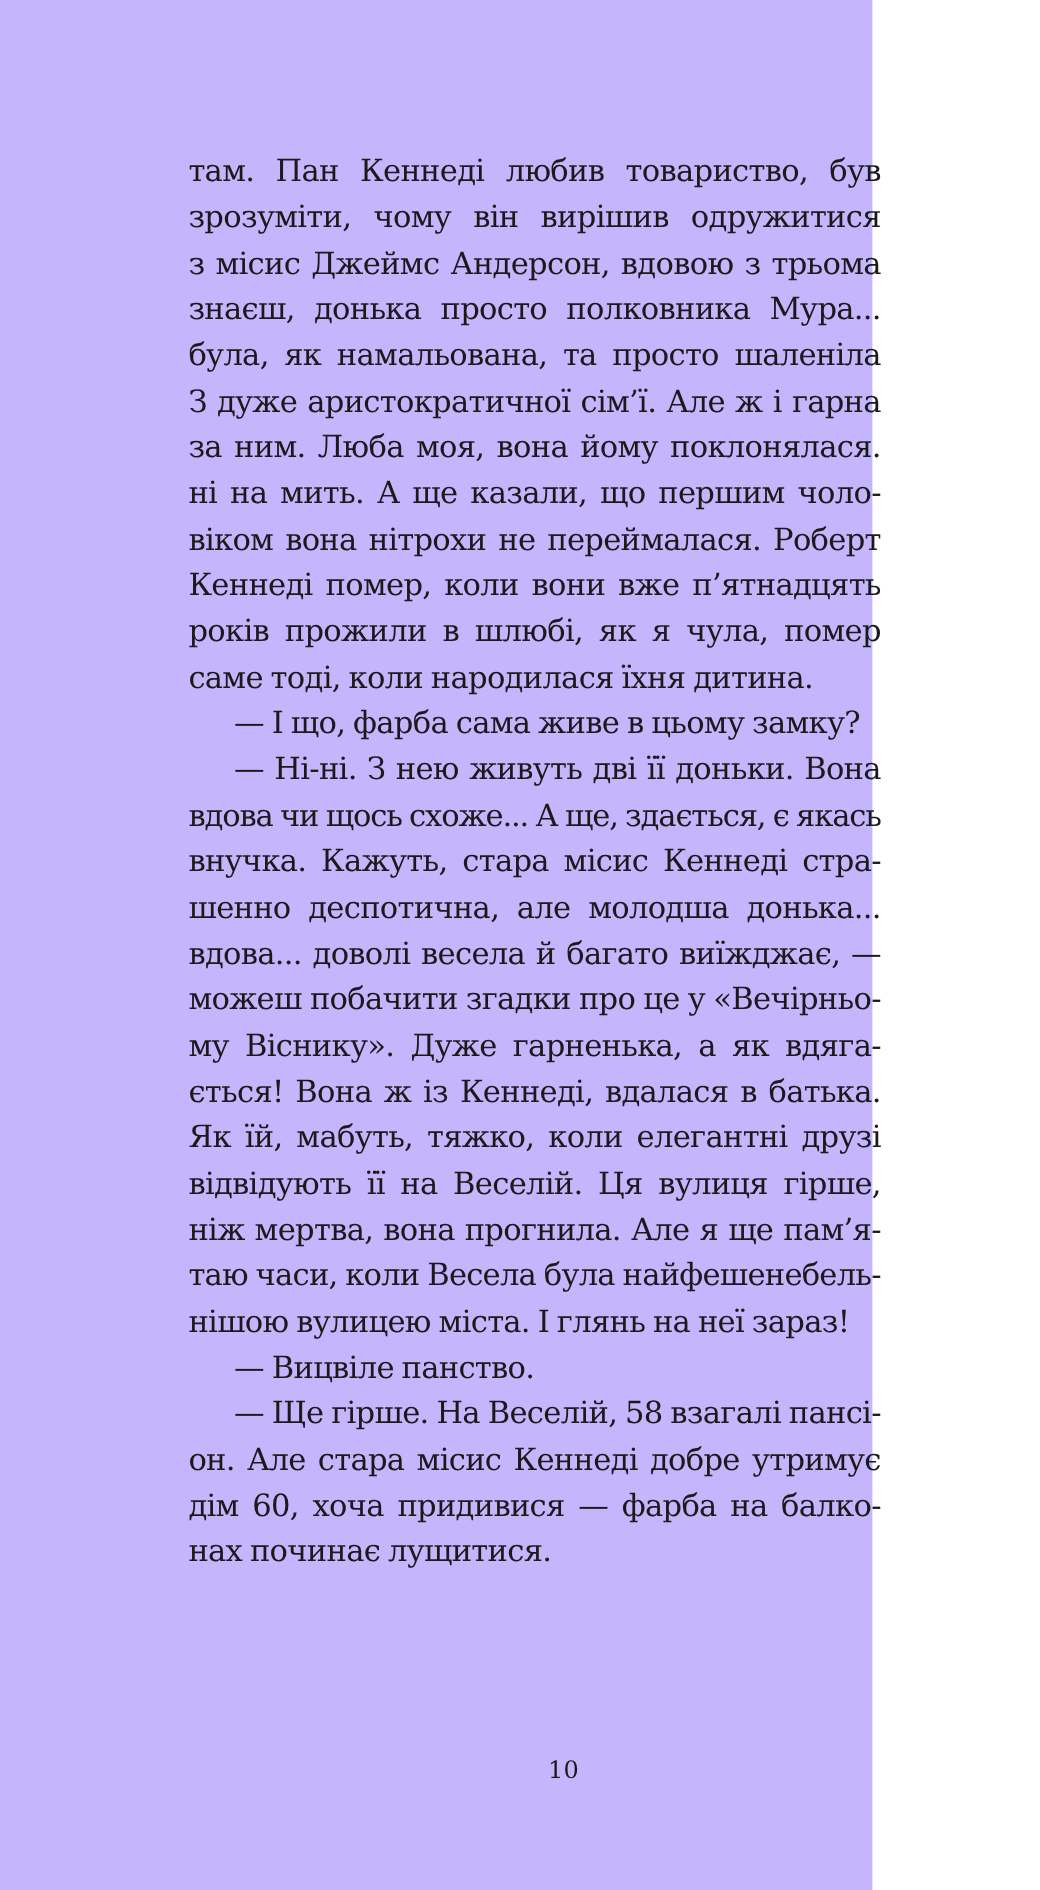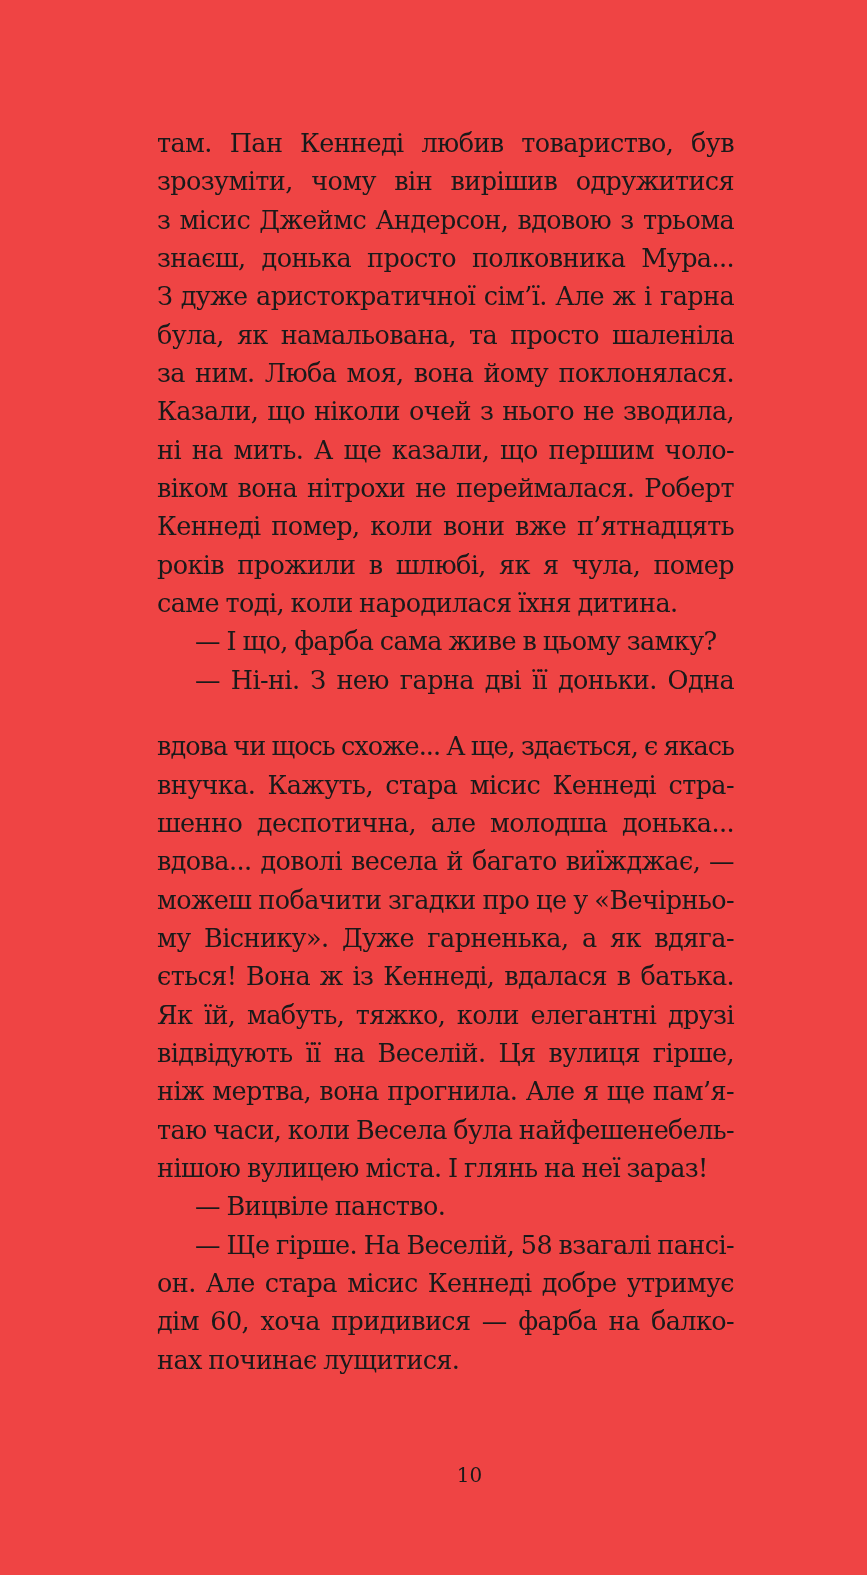--- a/index.html
+++ b/index.html
@@ -10,23 +10,23 @@
     body {
       width: 867px;
       height: 1575px;
       position: relative;
       overflow: hidden;
     }
     .page {
       position: absolute;
       left: 0;
       top: 0;
-      width: 867px;
+      width: 727px;
       height: 1575px;
-      background: #ef4444;
+      background: #c4b5fd;
     }
     .text-block {
       position: absolute;
       left: 157px;
       top: 124px;
       width: 577px;
       font-family: "DejaVu Serif", "Liberation Serif", serif;
       font-size: 25.5px;
       line-height: 38.35px;
       color: #1a1a1a;
@@ -61,32 +61,31 @@
   </style>
 </head>
 <body>
 
 <div class="page">
   <div class="text-block" id="text-block">
       <span class="line">там. Пан Кеннеді любив товариство, був</span>
       <span class="line">зрозуміти, чому він вирішив одружитися</span>
       <span class="line">з місис Джеймс Андерсон, вдовою з трьома</span>
       <span class="line">знаєш, донька просто полковника Мура...</span>
+      <span class="line">була, як намальована, та просто шаленіла</span>
       <span class="line">З дуже аристократичної сім’ї. Але ж і гарна</span>
-      <span class="line">була, як намальована, та просто шаленіла</span>
       <span class="line">за ним. Люба моя, вона йому поклонялася.</span>
-      <span class="line">Казали, що ніколи очей з нього не зводила,</span>
       <span class="line">ні на мить. А ще казали, що першим чоло-</span>
       <span class="line">віком вона нітрохи не переймалася. Роберт</span>
       <span class="line">Кеннеді помер, коли вони вже п’ятнадцять</span>
       <span class="line">років прожили в шлюбі, як я чула, помер</span>
       <span class="line last">саме тоді, коли народилася їхня дитина.</span>
       <span class="line indent last">— І що, фарба сама живе в цьому замку?</span>
-      <span class="line indent">— Ні-ні. З нею гарна дві її доньки. Одна</span>
-      <span class="line" style="letter-spacing: -0.961413px; margin-top: 28px;">вдова чи щось схоже... А ще, здається, є якась</span>
+      <span class="line indent">— Ні-ні. З нею живуть дві її доньки. Вона</span>
+      <span class="line" style="letter-spacing: -0.961413px;">вдова чи щось схоже... А ще, здається, є якась</span>
       <span class="line">внучка. Кажуть, стара місис Кеннеді стра-</span>
       <span class="line">шенно деспотична, але молодша донька...</span>
       <span class="line">вдова... доволі весела й багато виїжджає, —</span>
       <span class="line">можеш побачити згадки про це у «Вечірньо-</span>
       <span class="line">му Віснику». Дуже гарненька, а як вдяга-</span>
       <span class="line">ється! Вона ж із Кеннеді, вдалася в батька.</span>
       <span class="line">Як їй, мабуть, тяжко, коли елегантні друзі</span>
       <span class="line">відвідують її на Веселій. Ця вулиця гірше,</span>
       <span class="line">ніж мертва, вона прогнила. Але я ще пам’я-</span>
       <span class="line" style="letter-spacing: -0.649162px;">таю часи, коли Весела була найфешенебель-</span>

